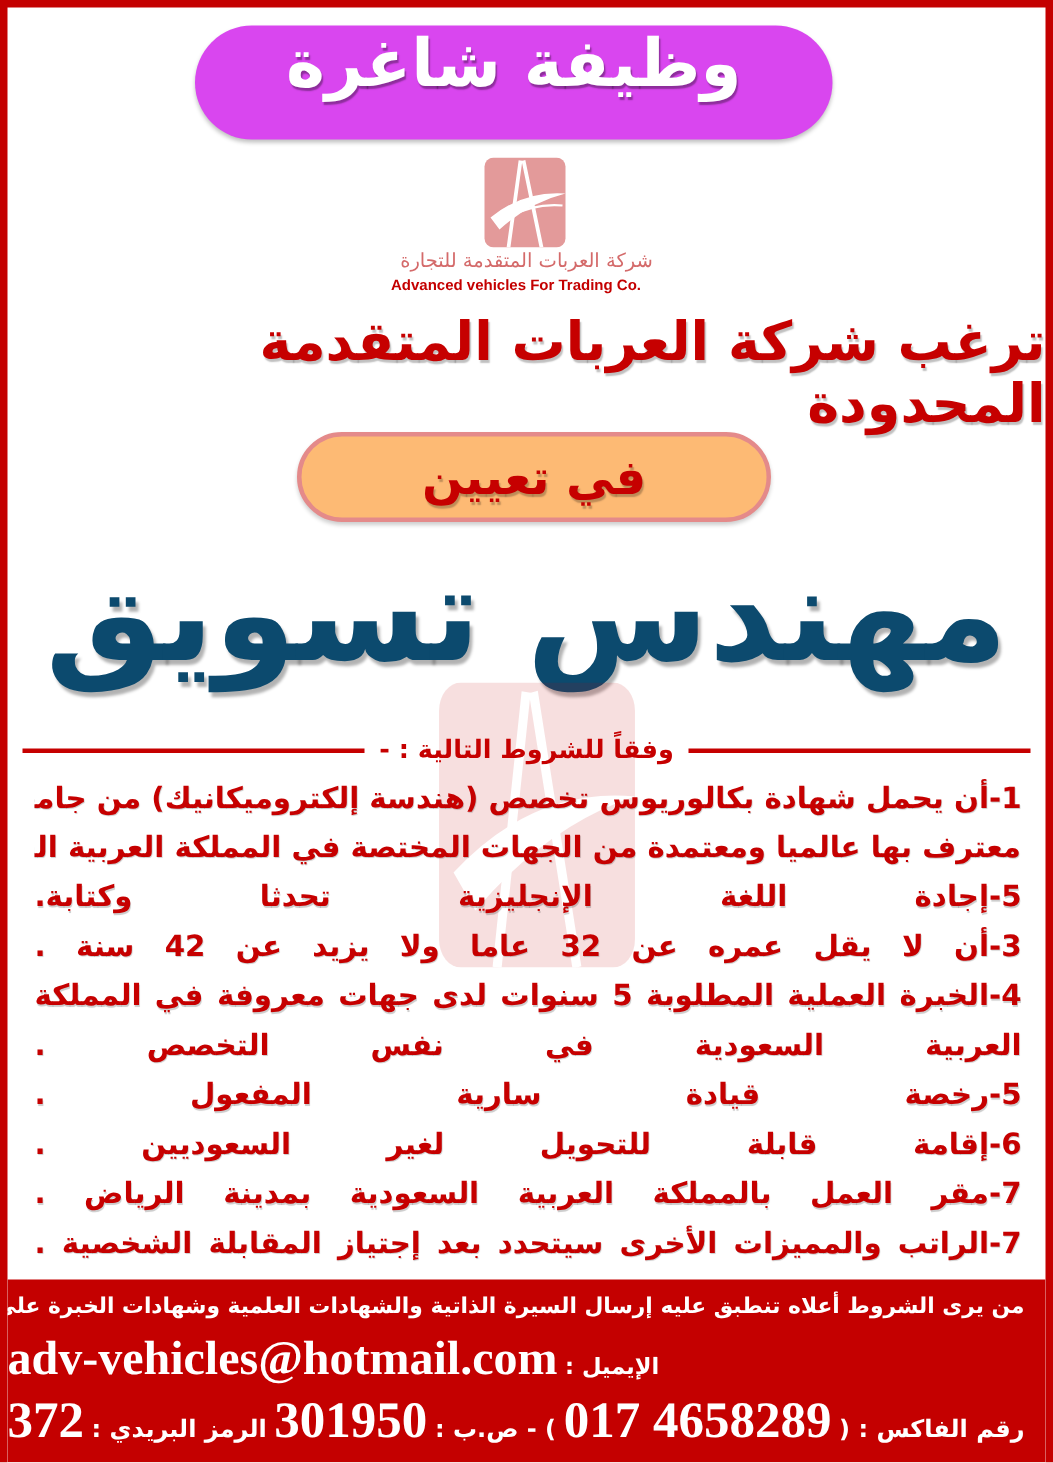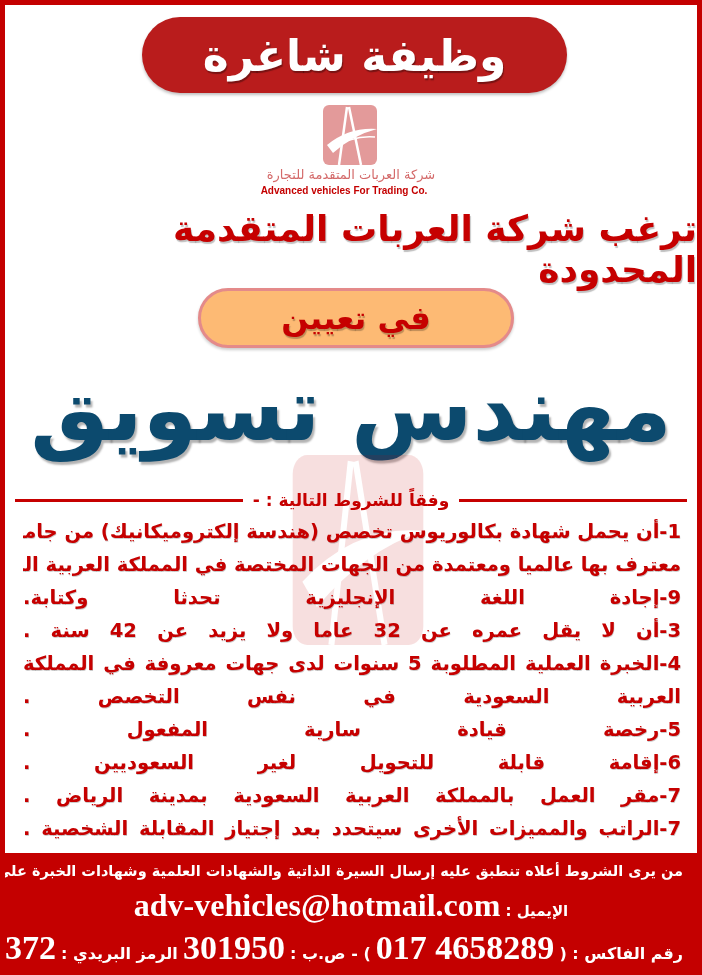--- a/index.html
+++ b/index.html
@@ -6,24 +6,24 @@
   body {
     width: 702px; height: 975px; overflow: hidden; background: #ffffff;
     font-family: "DejaVu Sans", sans-serif;
   }
   .ad {
     position: relative; width: 702px; height: 975px; box-sizing: border-box;
     border-left: 5px solid #c40000; border-right: 5px solid #c40000; border-top: 5px solid #c40000;
     background: #ffffff; overflow: hidden;
   }
   .pill-top {
-    position: absolute; left: 137px; top: 12px; width: 425px; height: 76px;
-    background: #b91c1c; border-radius: 38px;
+    position: absolute; left: 125px; top: 12px; width: 425px; height: 76px;
+    background: #d946ef; border-radius: 38px;
     box-shadow: 0 2px 3px rgba(0,0,0,0.25);
-    display: flex; align-items: center; justify-content: center;
+    display: flex; justify-content: center;
   }
   .pill-top span {
     color: #ffffff; font-family: "DejaVu Sans", sans-serif; font-weight: bold;
     font-size: 44px; direction: rtl; letter-spacing: 2px;
     text-shadow: 1px 2px 1px rgba(0,0,0,0.35);
   }
   .logo {
     position: absolute; left: 314px; top: 100px; width: 62px; height: 60px;
   }
   .logo-ar {
@@ -76,21 +76,21 @@
     text-shadow: 0.5px 1px 0.5px rgba(0,0,0,0.2);
   }
   .footer {
     position: absolute; left: 0; right: 0; top: 848px; bottom: 0; background: #c40000;
     color: #ffffff; direction: rtl;
   }
   .footer .intro {
     position: absolute; right: 14px; top: 10px; font-size: 14.5px; font-weight: bold; white-space: nowrap;
   }
   .footer .email-row {
-    position: absolute; left: 0; right: 0; top: 34px; text-align: center; white-space: nowrap;
+    position: absolute; left: 0; right: 0; top: 34px; text-align: left; white-space: nowrap;
   }
   .footer .email-label { font-size: 15px; font-weight: bold; }
   .footer .email {
     font-family: "Liberation Serif", serif; font-weight: bold; font-size: 32px; direction: ltr; unicode-bidi: embed;
   }
   .footer .contact-row {
     position: absolute; right: 14px; left: 10px; top: 76px; white-space: nowrap; text-align: right;
   }
   .footer .lbl { font-size: 16px; font-weight: bold; }
   .footer .num {
@@ -131,21 +131,21 @@
 
   <div class="cond-header">
     <div class="line"></div>
     <div class="txt">وفقاً للشروط التالية : -</div>
     <div class="line"></div>
   </div>
 
   <div class="conditions">
     <div class="row">1-أن يحمل شهادة بكالوريوس تخصص (هندسة إلكتروميكانيك) من جامعة</div>
     <div class="row">معترف بها عالميا ومعتمدة من الجهات المختصة في المملكة العربية السعودية</div>
-    <div class="row">9-إجادة اللغة الإنجليزية تحدثا وكتابة.</div>
+    <div class="row">5-إجادة اللغة الإنجليزية تحدثا وكتابة.</div>
     <div class="row">3-أن لا يقل عمره عن 32 عاما ولا يزيد عن 42 سنة .</div>
     <div class="row">4-الخبرة العملية المطلوبة 5 سنوات لدى جهات معروفة في المملكة</div>
     <div class="row">العربية السعودية في نفس التخصص .</div>
     <div class="row">5-رخصة قيادة سارية المفعول .</div>
     <div class="row">6-إقامة قابلة للتحويل لغير السعوديين .</div>
     <div class="row">7-مقر العمل بالمملكة العربية السعودية بمدينة الرياض .</div>
     <div class="row">7-الراتب والمميزات الأخرى سيتحدد بعد إجتياز المقابلة الشخصية .</div>
   </div>
 
   <div class="footer">

